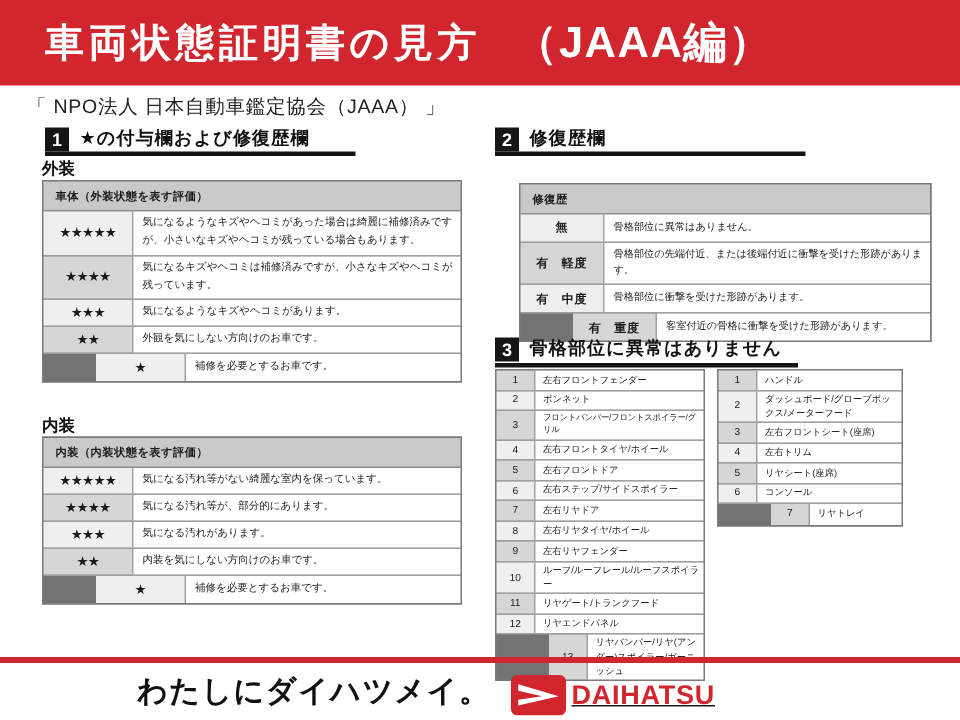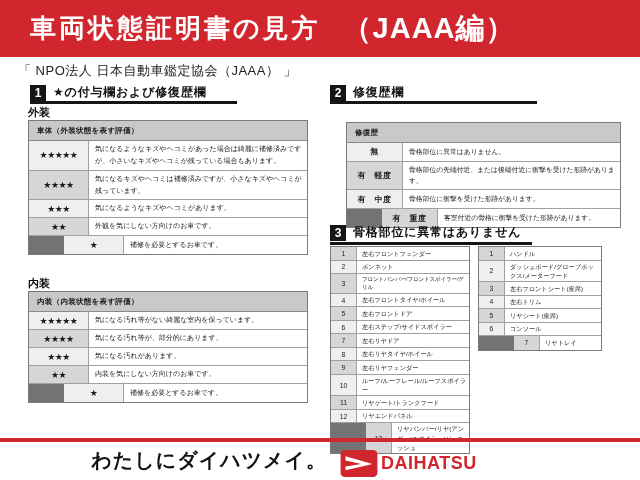--- a/index.html
+++ b/index.html
@@ -55,21 +55,21 @@
   .alt-b .trow:nth-child(even) .tkey { background:#efefef; }
   .parts-left  { left:330px; top:246px; width:140px; }
   .parts-right { left:478px; top:246px; width:124px; }
   .tval.small { font-size:5.6px; letter-spacing:-0.2px; }
 
   
   .foot-line { position:absolute; left:0; top:438px; width:640px; height:4px; background:#d2262e; }
   .footer { position:absolute; left:0; top:447px; width:568px; height:33px;
             display:flex; justify-content:center; gap:13px; }
   .slogan { font-weight:bold; font-size:20px; letter-spacing:1px; color:#111; }
-  .brand-wrap { display:flex; align-items:center; gap:3px; }
+  .brand-wrap { display:flex; align-items:center; gap:3px;text-decoration:underline; }
   .brand-word { color:#d2262e; font-weight:bold; font-size:18px; letter-spacing:0.5px; }
 </style>
 </head>
 <body>
 
 <div class="page">
 
   <div class="banner">
     <span class="t">車両状態証明書の見方</span>
     <span class="t2">（JAAA編）</span>

